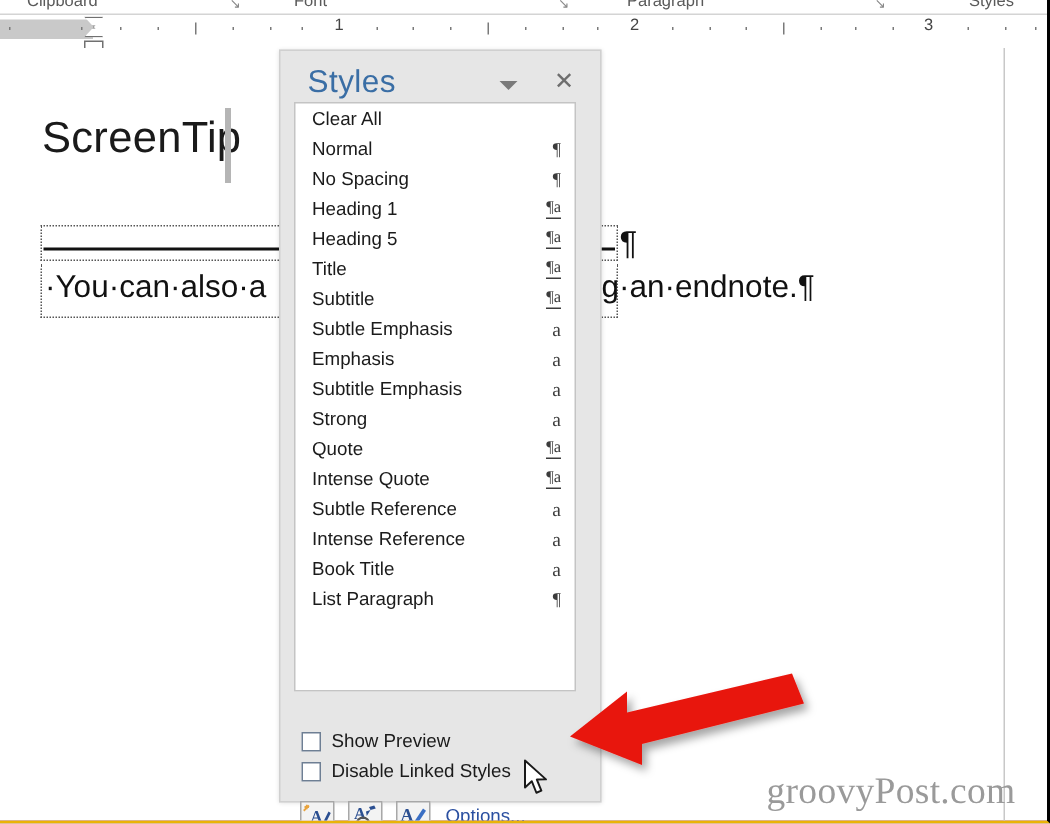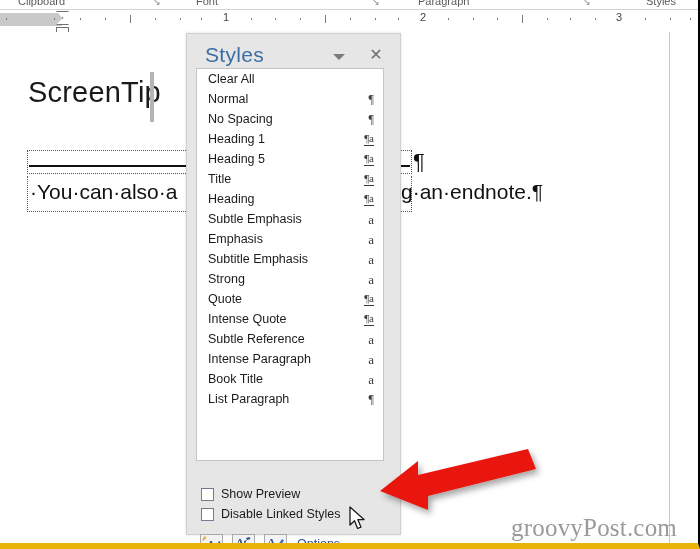--- a/index.html
+++ b/index.html
@@ -9,21 +9,21 @@
   }
   #screen {
     position: relative;
     width: 700px;
     height: 549px;
     overflow: hidden;
     background: #7f1d1d;
     font-family: "Liberation Sans", sans-serif;
     box-sizing: border-box;
     border-right: 2px solid #000000;
-    border-bottom: 6px solid #eab308;
+    border-bottom: 2px solid #eab308;
   }
 
   
   .ribbon-strip {
     position: absolute;
     left: 0; top: 0;
     width: 700px; height: 10px;
     background: #ffffff;
     overflow: hidden;
   }
@@ -449,21 +449,21 @@
         </div>
         <div class="style-row">
           <span class="sname">Heading 5</span>
           <span class="smark linked">¶a</span>
         </div>
         <div class="style-row">
           <span class="sname">Title</span>
           <span class="smark linked">¶a</span>
         </div>
         <div class="style-row">
-          <span class="sname">Heading</span>
+          <span class="sname">Subtitle</span>
           <span class="smark linked">¶a</span>
         </div>
         <div class="style-row">
           <span class="sname">Subtle Emphasis</span>
           <span class="smark charstyle">a</span>
         </div>
         <div class="style-row">
           <span class="sname">Emphasis</span>
           <span class="smark charstyle">a</span>
         </div>
@@ -481,21 +481,21 @@
         </div>
         <div class="style-row">
           <span class="sname">Intense Quote</span>
           <span class="smark linked">¶a</span>
         </div>
         <div class="style-row">
           <span class="sname">Subtle Reference</span>
           <span class="smark charstyle">a</span>
         </div>
         <div class="style-row">
-          <span class="sname">Intense Paragraph</span>
+          <span class="sname">Intense Reference</span>
           <span class="smark charstyle">a</span>
         </div>
         <div class="style-row">
           <span class="sname">Book Title</span>
           <span class="smark charstyle">a</span>
         </div>
         <div class="style-row">
           <span class="sname">List Paragraph</span>
           <span class="smark">¶</span>
         </div>

